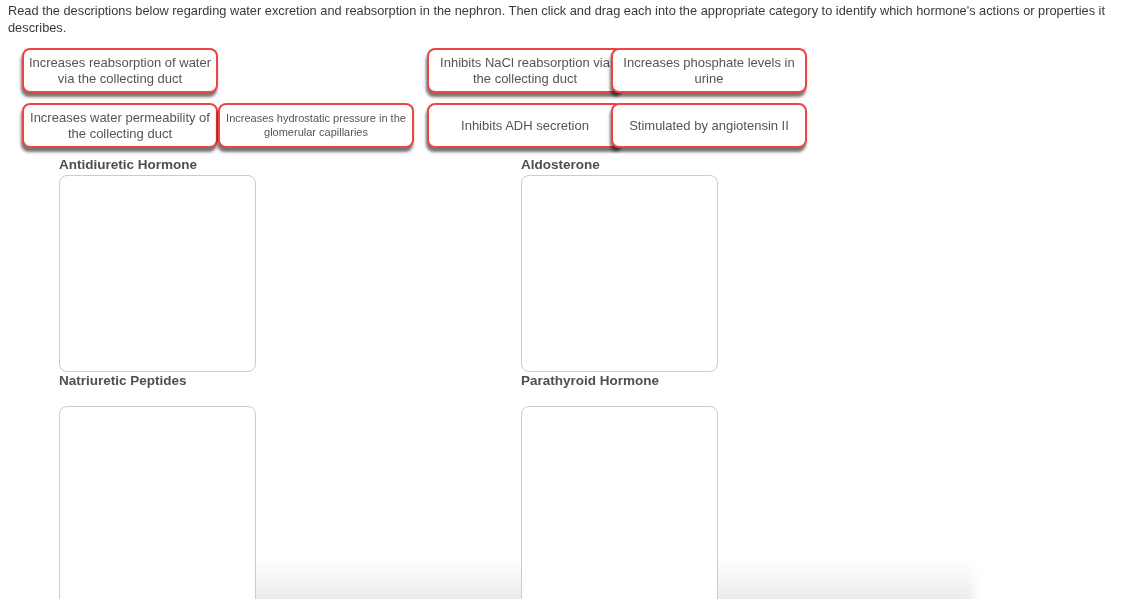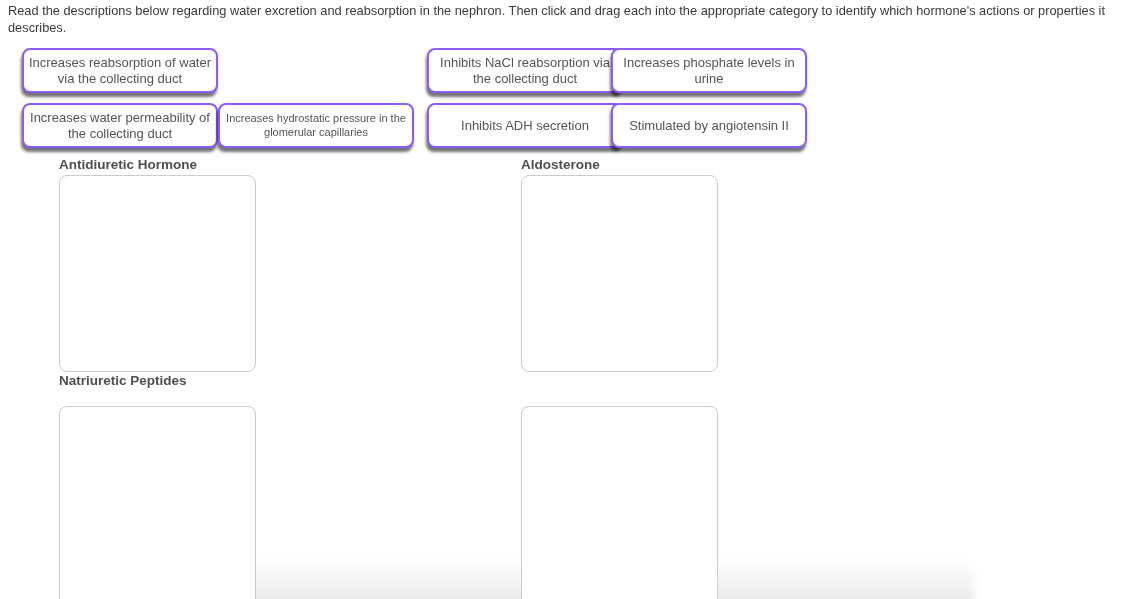--- a/index.html
+++ b/index.html
@@ -22,21 +22,21 @@
     width: 1122px;
     font-size: 12.8px;
     line-height: 17px;
     color: #3a3a3a;
   }
   .card {
     position: absolute;
     width: 184px;
     height: 39px;
     background: #ffffff;
-    border: 2px solid #8b5cf6;
+    border: 2px solid #ef4444;
     border-radius: 8px;
     box-shadow: -1px 4px 3px rgba(0,0,0,0.55);
     display: flex;
     align-items: center;
     justify-content: center;
     text-align: center;
     font-size: 13px;
     line-height: 15.5px;
     color: #555555;
     padding: 1px 4px;
@@ -115,18 +115,19 @@
   <div class="card row2 c4">
     <span>Stimulated by angiotensin II</span>
   </div>
 
   <div class="cat-header hL hdr-row1">Antidiuretic Hormone</div>
   <div class="cat-header hR hdr-row1">Aldosterone</div>
   <div class="dropzone hL dz-row1"></div>
   <div class="dropzone hR dz-row1"></div>
 
   <div class="cat-header hL hdr-row2">Natriuretic Peptides</div>
+  <div class="cat-header hR hdr-row2">Parathyroid Hormone</div>
   <div class="dropzone dz-tall hL dz-row2"></div>
   <div class="dropzone dz-tall hR dz-row2"></div>
 
   <div class="bottom-shade"></div>
 
 </div>
 
 </body></html>

